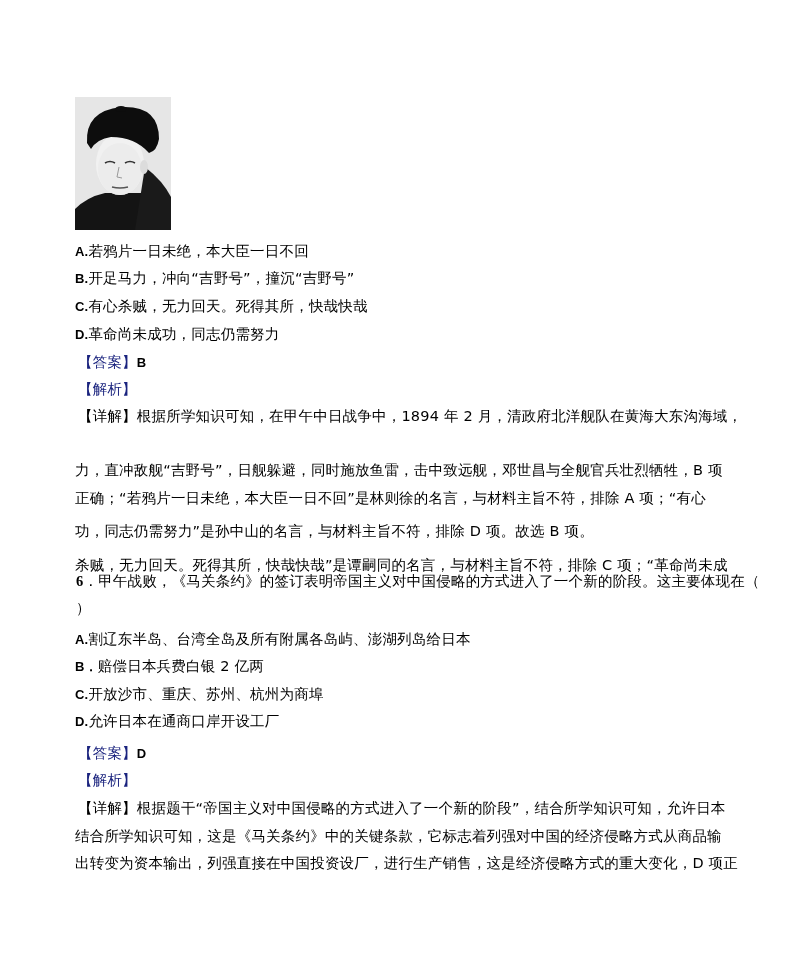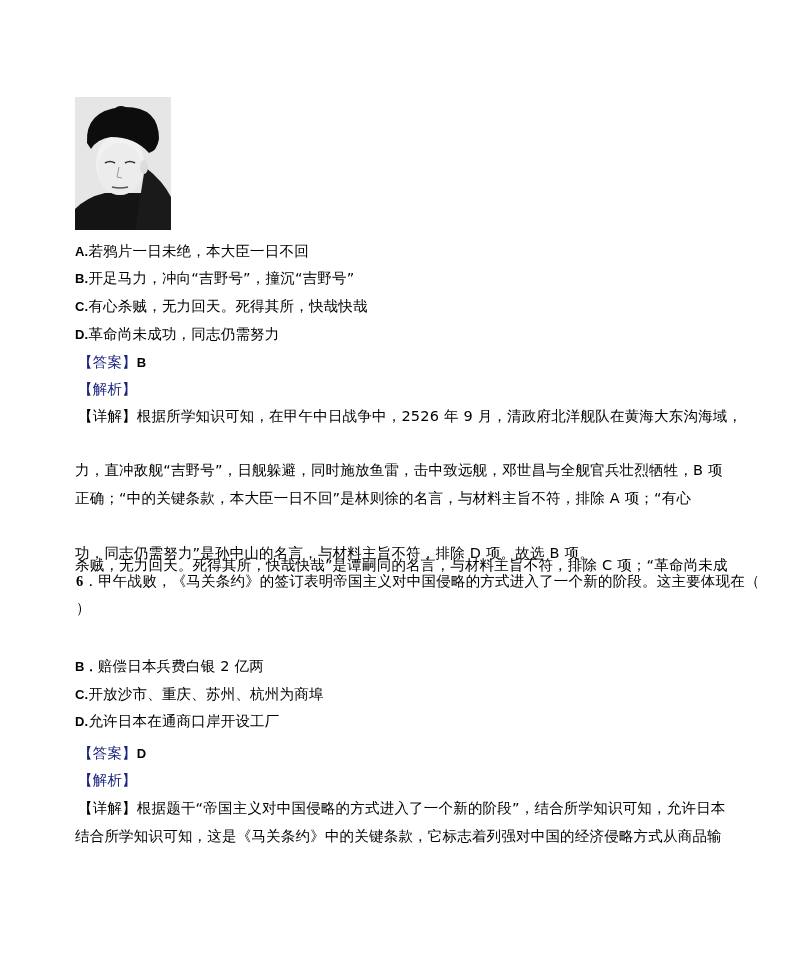--- a/index.html
+++ b/index.html
@@ -100,42 +100,45 @@
   </div>
 
   <div class="line" style="top:352px; left:78px;">
     <span class="bracket">【答案】</span><span class="ans-val">B</span>
   </div>
   <div class="line" style="top:379px; left:78px;">
     <span class="bracket">【解析】</span>
   </div>
 
   <div class="line" style="top:406px; left:78px;">
-    <span>【详解】</span><span>根据所学知识可知，在甲午中日战争中，2526 年 9 月，清政府北洋舰队在黄海大东沟海域，</span>
+    <span>【详解】</span><span>根据所学知识可知，在甲午中日战争中，1894 年 2 月，清政府北洋舰队在黄海大东沟海域，</span>
   </div>
   <div class="line" style="top:460px;">
     <span>力，直冲敌舰“吉野号”，日舰躲避，同时施放鱼雷，击中致远舰，邓世昌与全舰官兵壮烈牺牲，B 项</span>
   </div>
   <div class="line" style="top:488px;">
-    <span>正确；“中的关键条款，本大臣一日不回”是林则徐的名言，与材料主旨不符，排除 A 项；“有心</span>
+    <span>正确；“若鸦片一日未绝，本大臣一日不回”是林则徐的名言，与材料主旨不符，排除 A 项；“有心</span>
   </div>
   <div class="line" style="top:516px;margin-top:39px;">
     <span>杀贼，无力回天。死得其所，快哉快哉”是谭嗣同的名言，与材料主旨不符，排除 C 项；“革命尚未成</span>
   </div>
-  <div class="line" style="top:543px;">
+  <div class="line" style="top:521px;">
     <span>功，同志仍需努力”是孙中山的名言，与材料主旨不符，排除 D 项。故选 B 项。</span>
   </div>
 
   <div class="line" style="top:571px; left:76px;">
     <span class="qnum">6</span><span>．甲午战败，《马关条约》的签订表明帝国主义对中国侵略的方式进入了一个新的阶段。这主要体现在（</span>
   </div>
   <div class="line" style="top:598px; left:76px;">
     <span>）</span>
   </div>
 
+  <div class="line" style="top:629px;">
+    <span class="opt-letter">A.</span><span>割辽东半岛、台湾全岛及所有附属各岛屿、澎湖列岛给日本</span>
+  </div>
   <div class="line" style="top:656px;">
     <span class="opt-letter">B．</span><span>赔偿日本兵费白银 2 亿两</span>
   </div>
   <div class="line" style="top:684px;">
     <span class="opt-letter">C.</span><span>开放沙市、重庆、苏州、杭州为商埠</span>
   </div>
   <div class="line" style="top:711px;">
     <span class="opt-letter">D.</span><span>允许日本在通商口岸开设工厂</span>
   </div>
 
@@ -145,14 +148,17 @@
   <div class="line" style="top:770px; left:78px;">
     <span class="bracket">【解析】</span>
   </div>
 
   <div class="line" style="top:798px; left:78px;">
     <span>【详解】</span><span>根据题干“帝国主义对中国侵略的方式进入了一个新的阶段”，结合所学知识可知，允许日本</span>
   </div>
   <div class="line" style="top:826px;">
     <span>结合所学知识可知，这是《马关条约》中的关键条款，它标志着列强对中国的经济侵略方式从商品输</span>
   </div>
+  <div class="line" style="top:853px;">
+    <span>出转变为资本输出，列强直接在中国投资设厂，进行生产销售，这是经济侵略方式的重大变化，D 项正</span>
+  </div>
 
 </div>
 
 </body></html>

